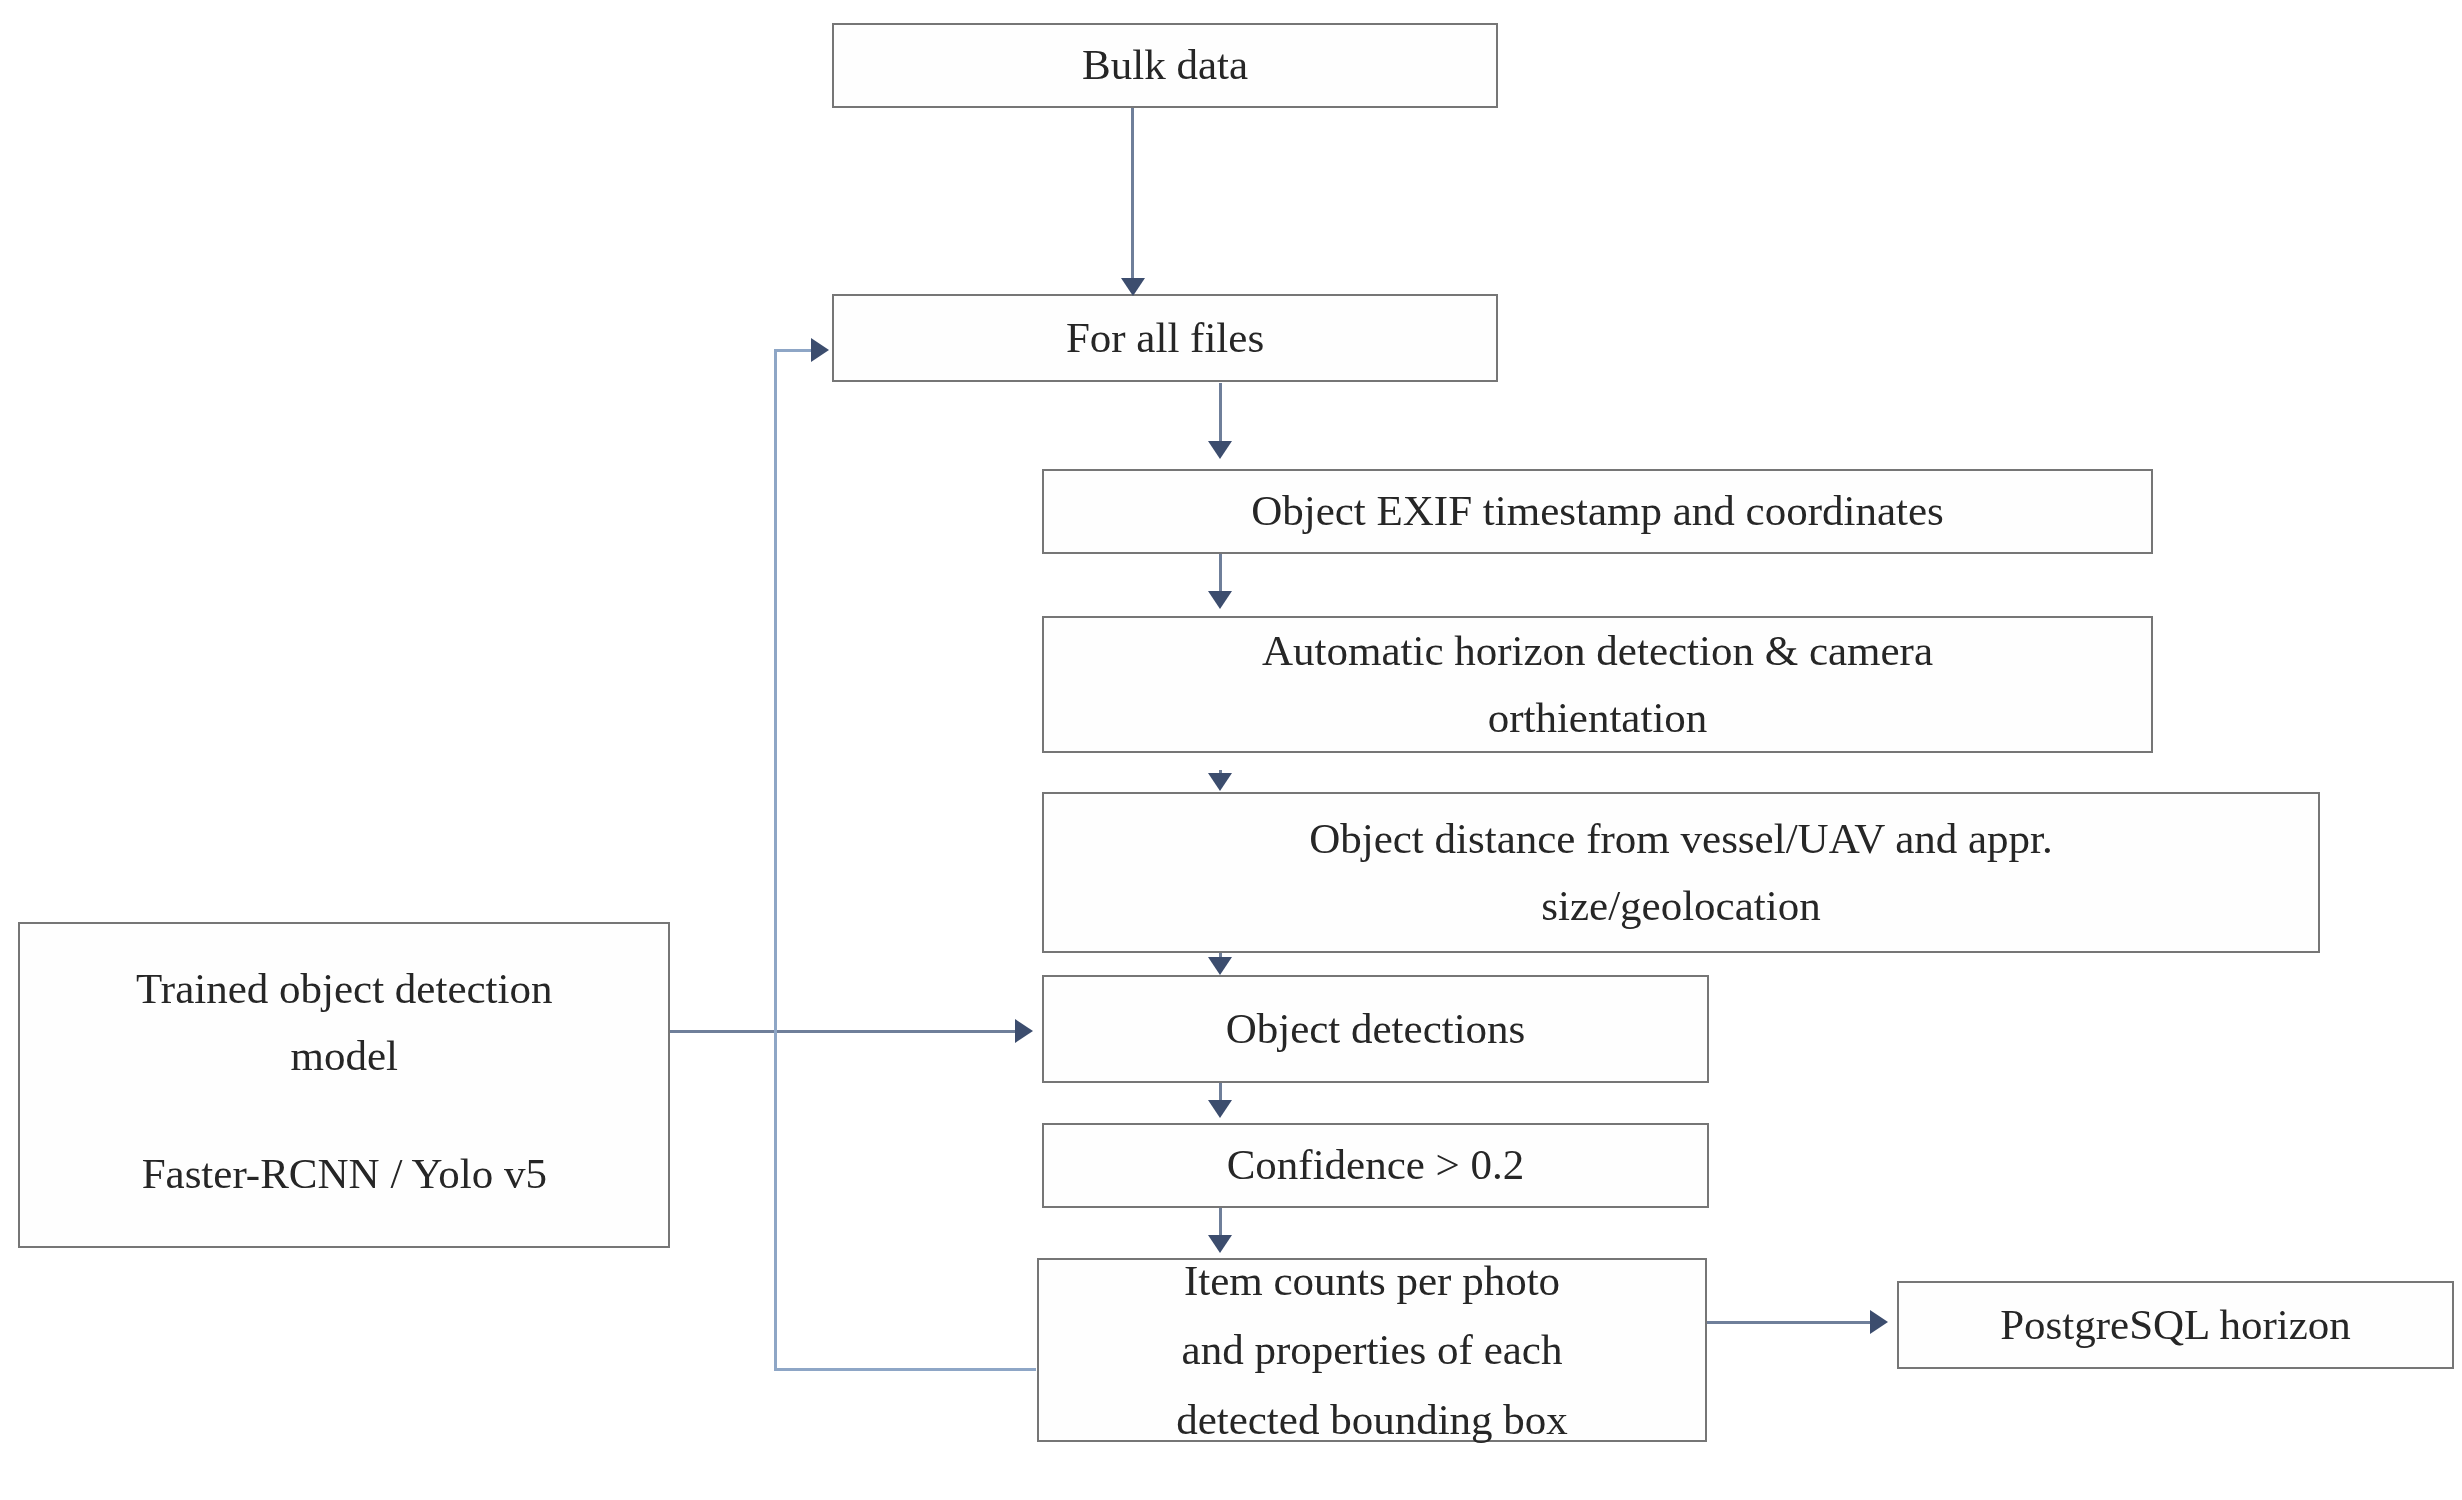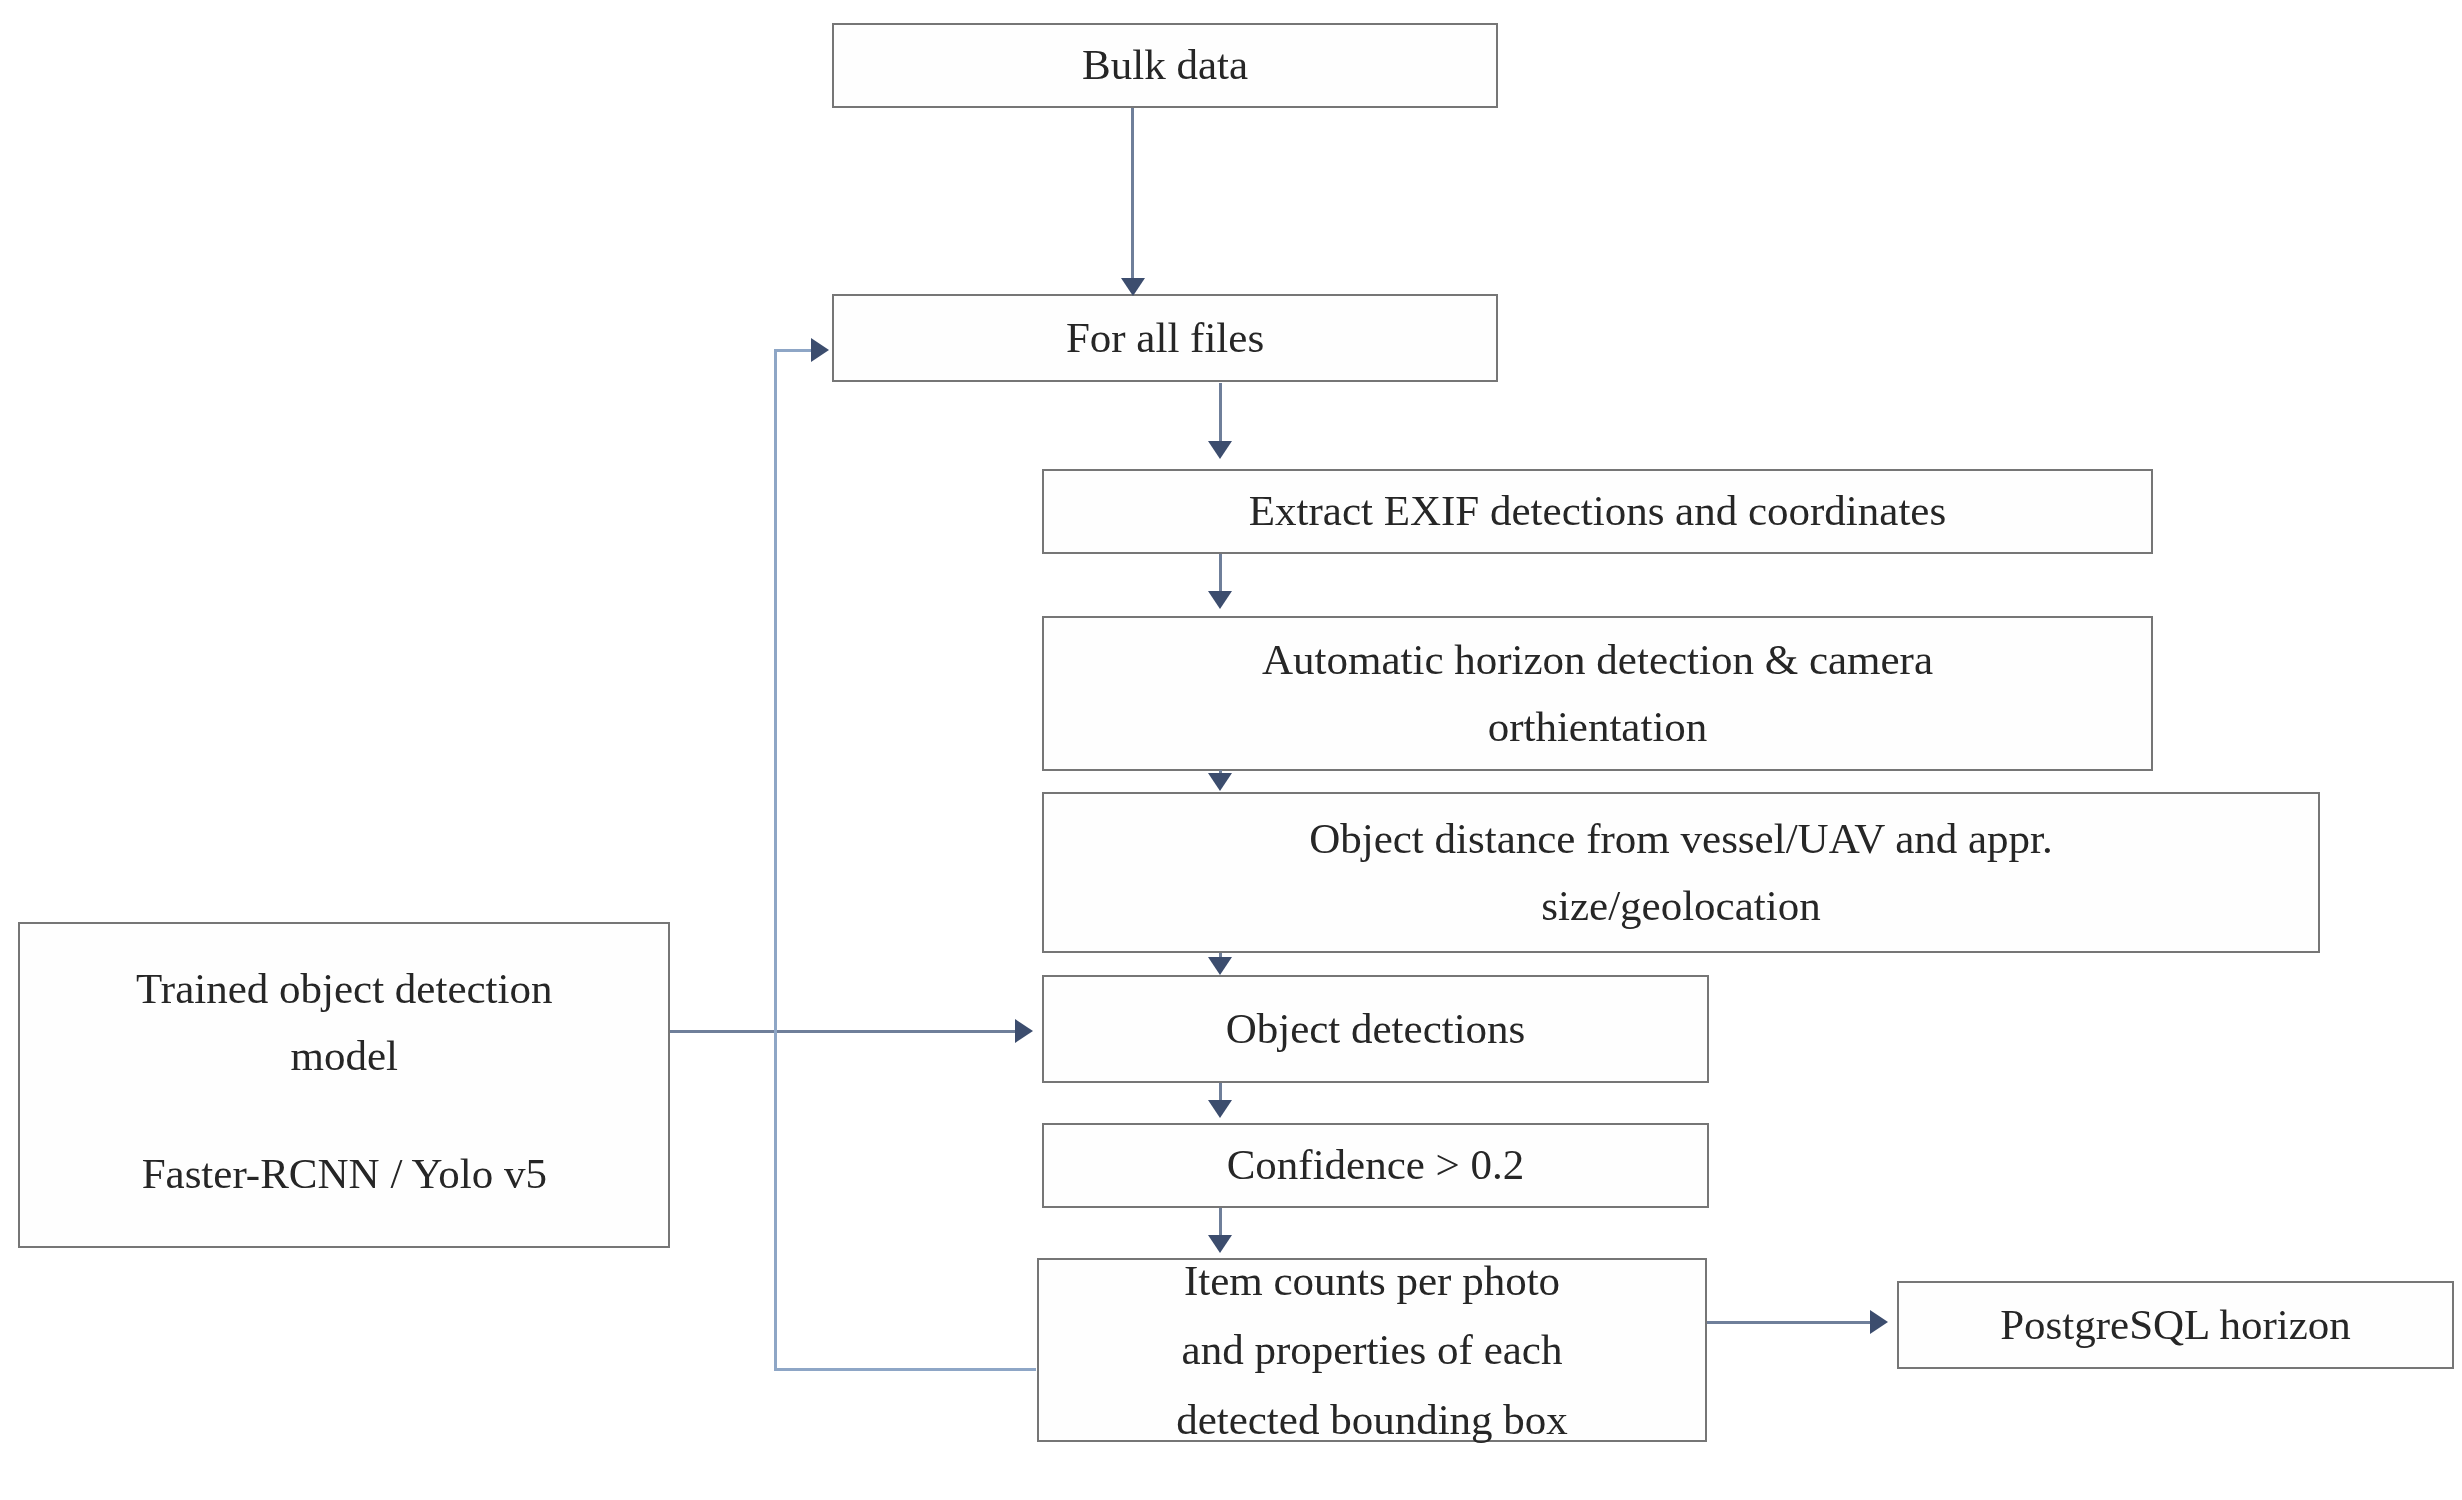--- a/index.html
+++ b/index.html
@@ -66,24 +66,24 @@
 
   <div class="node" style="left:832px; top:23px; width:666px; height:85px;">
     <div class="label">Bulk data</div>
   </div>
 
   <div class="node" style="left:832px; top:294px; width:666px; height:88px;">
     <div class="label">For all files</div>
   </div>
 
   <div class="node" style="left:1042px; top:469px; width:1111px; height:85px;">
-    <div class="label">Extract EXIF detections and coordinates</div>
+    <div class="label">Object EXIF timestamp and coordinates</div>
   </div>
 
-  <div class="node" style="left:1042px; top:616px; width:1111px; height:155px;">
+  <div class="node" style="left:1042px; top:616px; width:1111px; height:137px;">
     <div class="label">Automatic horizon detection &amp; camera
 orthientation</div>
   </div>
 
   <div class="node" style="left:1042px; top:792px; width:1278px; height:161px;">
     <div class="label">Object distance from vessel/UAV and appr.
 size/geolocation</div>
   </div>
 
   <div class="node" style="left:1042px; top:975px; width:667px; height:108px;">

